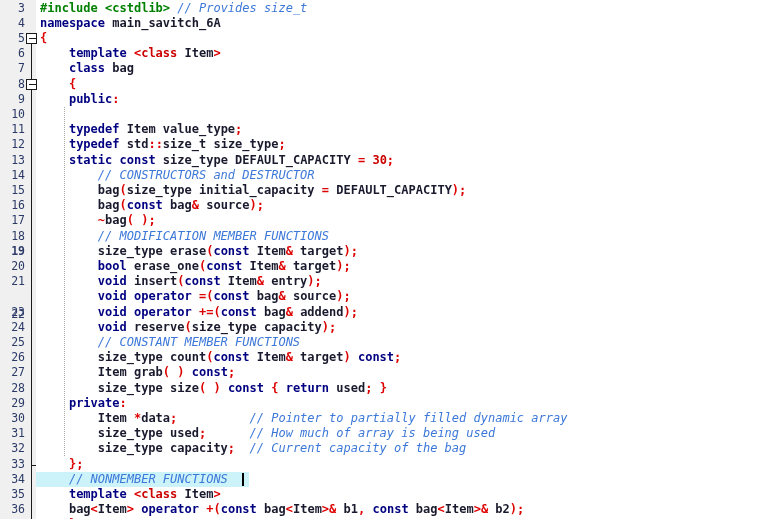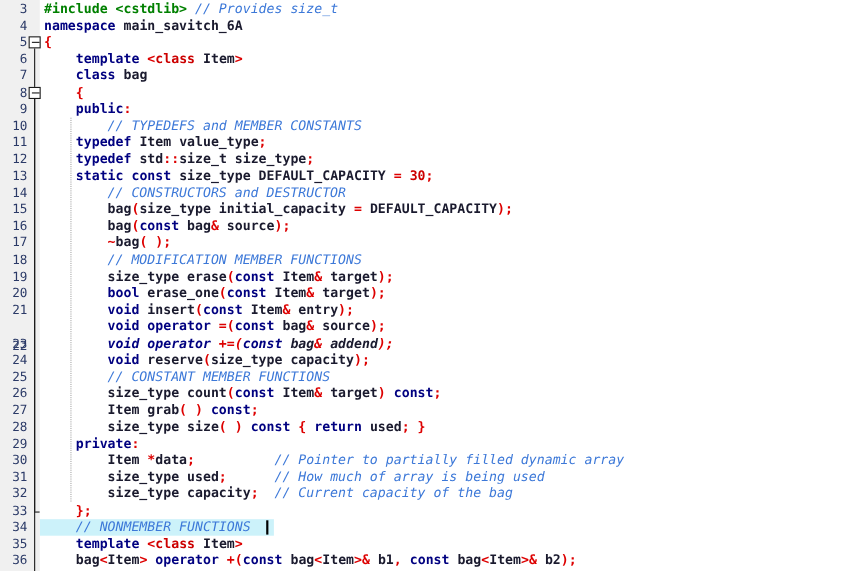--- a/index.html
+++ b/index.html
@@ -148,34 +148,34 @@
         <div class="hl-line" style="top: 471.7px; left: 0px; width: 213.38px;"></div>
       </div>
     <div id="lines-layer">
         <div class="line" style="top: 0.5px;"><span class="t-pre">#include</span><span class="t-id"> </span><span class="t-hdr">&lt;cstdlib&gt;</span><span class="t-id"> </span><span class="t-cmt">// Provides size_t</span></div>
         <div class="line" style="top: 15.7px;"><span class="t-kw">namespace</span><span class="t-id"> </span><span class="t-idb">main_savitch_6A</span></div>
         <div class="line" style="top: 30.9px;"><span class="t-op">{</span></div>
         <div class="line" style="top: 46.1px;"><span class="t-id">    </span><span class="t-kw">template</span><span class="t-id"> </span><span class="t-op">&lt;</span><span class="t-kw2">class</span><span class="t-id"> </span><span class="t-idb">Item</span><span class="t-op">&gt;</span></div>
         <div class="line" style="top: 61.3px;"><span class="t-id">    </span><span class="t-kw">class</span><span class="t-id"> </span><span class="t-idb">bag</span></div>
         <div class="line" style="top: 76.5px;"><span class="t-id">    </span><span class="t-op">{</span></div>
         <div class="line" style="top: 91.7px;"><span class="t-id">    </span><span class="t-kw">public</span><span class="t-op">:</span></div>
-        <div class="line" style="top: 106.9px;"><span class="t-id">        </span><span class="t-cmt">// TYPEDEFS and MEMBER CONSTANTS</span></div>
+        <div class="line" style="top: 106.9px;"><span class="t-id">        </span></div>
         <div class="line" style="top: 122.1px; text-align: center;"><span class="t-id">    </span><span class="t-kw">typedef</span><span class="t-id"> </span><span class="t-idb">Item value_type</span><span class="t-op">;</span></div>
         <div class="line" style="top: 137.3px;"><span class="t-id">    </span><span class="t-kw">typedef</span><span class="t-id"> </span><span class="t-idb">std</span><span class="t-op">::</span><span class="t-idb">size_t size_type</span><span class="t-op">;</span></div>
         <div class="line" style="top: 152.5px;"><span class="t-id">    </span><span class="t-kw">static</span><span class="t-id"> </span><span class="t-kw">const</span><span class="t-id"> </span><span class="t-idb">size_type DEFAULT_CAPACITY </span><span class="t-op">=</span><span class="t-id"> </span><span class="t-num">30</span><span class="t-op">;</span></div>
         <div class="line" style="top: 167.7px;"><span class="t-id">        </span><span class="t-cmt">// CONSTRUCTORS and DESTRUCTOR</span></div>
         <div class="line" style="top: 182.9px;"><span class="t-id">        </span><span class="t-idb">bag</span><span class="t-op">(</span><span class="t-idb">size_type initial_capacity </span><span class="t-op">=</span><span class="t-id"> </span><span class="t-idb">DEFAULT_CAPACITY</span><span class="t-op">);</span></div>
         <div class="line" style="top: 198.1px;"><span class="t-id">        </span><span class="t-idb">bag</span><span class="t-op">(</span><span class="t-kw">const</span><span class="t-idb"> bag</span><span class="t-op">&amp;</span><span class="t-idb"> source</span><span class="t-op">);</span></div>
         <div class="line" style="top: 213.3px;"><span class="t-id">        </span><span class="t-op">~</span><span class="t-idb">bag</span><span class="t-op">( );</span></div>
         <div class="line" style="top: 228.5px;"><span class="t-id">        </span><span class="t-cmt">// MODIFICATION MEMBER FUNCTIONS</span></div>
         <div class="line" style="top: 243.7px;"><span class="t-id">        </span><span class="t-idb">size_type erase</span><span class="t-op">(</span><span class="t-kw">const</span><span class="t-idb"> Item</span><span class="t-op">&amp;</span><span class="t-idb"> target</span><span class="t-op">);</span></div>
         <div class="line" style="top: 258.9px;"><span class="t-id">        </span><span class="t-kw">bool</span><span class="t-idb"> erase_one</span><span class="t-op">(</span><span class="t-kw">const</span><span class="t-idb"> Item</span><span class="t-op">&amp;</span><span class="t-idb"> target</span><span class="t-op">);</span></div>
         <div class="line" style="top: 274.1px;"><span class="t-id">        </span><span class="t-kw">void</span><span class="t-idb"> insert</span><span class="t-op">(</span><span class="t-kw">const</span><span class="t-idb"> Item</span><span class="t-op">&amp;</span><span class="t-idb"> entry</span><span class="t-op">);</span></div>
         <div class="line" style="top: 289.3px;"><span class="t-id">        </span><span class="t-kw">void</span><span class="t-id"> </span><span class="t-kw">operator</span><span class="t-id"> </span><span class="t-op">=(</span><span class="t-kw">const</span><span class="t-idb"> bag</span><span class="t-op">&amp;</span><span class="t-idb"> source</span><span class="t-op">);</span></div>
-        <div class="line" style="top: 304.5px; font-style: italic;"><span class="t-id">        </span><span class="t-kw">void</span><span class="t-id"> </span><span class="t-kw">operator</span><span class="t-id"> </span><span class="t-op">+=(</span><span class="t-kw">const</span><span class="t-idb"> bag</span><span class="t-op">&amp;</span><span class="t-idb"> addend</span><span class="t-op">);</span></div>
+        <div class="line" style="top: 304.5px;"><span class="t-id">        </span><span class="t-kw">void</span><span class="t-id"> </span><span class="t-kw">operator</span><span class="t-id"> </span><span class="t-op">+=(</span><span class="t-kw">const</span><span class="t-idb"> bag</span><span class="t-op">&amp;</span><span class="t-idb"> addend</span><span class="t-op">);</span></div>
         <div class="line" style="top: 319.7px;"><span class="t-id">        </span><span class="t-kw">void</span><span class="t-idb"> reserve</span><span class="t-op">(</span><span class="t-idb">size_type capacity</span><span class="t-op">);</span></div>
         <div class="line" style="top: 334.9px;"><span class="t-id">        </span><span class="t-cmt">// CONSTANT MEMBER FUNCTIONS</span></div>
         <div class="line" style="top: 350.1px;"><span class="t-id">        </span><span class="t-idb">size_type count</span><span class="t-op">(</span><span class="t-kw">const</span><span class="t-idb"> Item</span><span class="t-op">&amp;</span><span class="t-idb"> target</span><span class="t-op">)</span><span class="t-id"> </span><span class="t-kw">const</span><span class="t-op">;</span></div>
         <div class="line" style="top: 365.3px;"><span class="t-id">        </span><span class="t-idb">Item grab</span><span class="t-op">( )</span><span class="t-id"> </span><span class="t-kw">const</span><span class="t-op">;</span></div>
         <div class="line" style="top: 380.5px;"><span class="t-id">        </span><span class="t-idb">size_type size</span><span class="t-op">( )</span><span class="t-id"> </span><span class="t-kw">const</span><span class="t-id"> </span><span class="t-op">{</span><span class="t-id"> </span><span class="t-kw">return</span><span class="t-idb"> used</span><span class="t-op">;</span><span class="t-id"> </span><span class="t-op">}</span></div>
         <div class="line" style="top: 395.7px;"><span class="t-id">    </span><span class="t-kw">private</span><span class="t-op">:</span></div>
         <div class="line" style="top: 410.9px;"><span class="t-id">        </span><span class="t-idb">Item </span><span class="t-op">*</span><span class="t-idb">data</span><span class="t-op">;</span><span class="t-id">          </span><span class="t-cmt">// Pointer to partially filled dynamic array</span></div>
         <div class="line" style="top: 426.1px;"><span class="t-id">        </span><span class="t-idb">size_type used</span><span class="t-op">;</span><span class="t-id">      </span><span class="t-cmt">// How much of array is being used</span></div>
         <div class="line" style="top: 441.3px;"><span class="t-id">        </span><span class="t-idb">size_type capacity</span><span class="t-op">;</span><span class="t-id">  </span><span class="t-cmt">// Current capacity of the bag</span></div>
         <div class="line" style="top: 456.5px;"><span class="t-id">    </span><span class="t-op">};</span></div>
@@ -199,21 +199,21 @@
       <div class="linenum" style="top: 91.7px;">9</div>
       <div class="linenum" style="top: 106.9px;">10</div>
       <div class="linenum" style="top: 122.1px;">11</div>
       <div class="linenum" style="top: 137.3px;">12</div>
       <div class="linenum" style="top: 152.5px;">13</div>
       <div class="linenum" style="top: 167.7px;">14</div>
       <div class="linenum" style="top: 182.9px;">15</div>
       <div class="linenum" style="top: 198.1px;">16</div>
       <div class="linenum" style="top: 213.3px;">17</div>
       <div class="linenum" style="top: 228.5px;">18</div>
-      <div class="linenum" style="top: 243.7px;">19</div>
+      <div class="linenum" style="top: 243.7px; font-weight: bold;">19</div>
       <div class="linenum" style="top: 258.9px;">20</div>
       <div class="linenum" style="top: 274.1px;">21</div>
       <div class="linenum" style="top: 307px;">22</div>
       <div class="linenum" style="top: 304.5px;">23</div>
       <div class="linenum" style="top: 319.7px;">24</div>
       <div class="linenum" style="top: 334.9px;">25</div>
       <div class="linenum" style="top: 350.1px;">26</div>
       <div class="linenum" style="top: 365.3px;">27</div>
       <div class="linenum" style="top: 380.5px;">28</div>
       <div class="linenum" style="top: 395.7px;">29</div>

